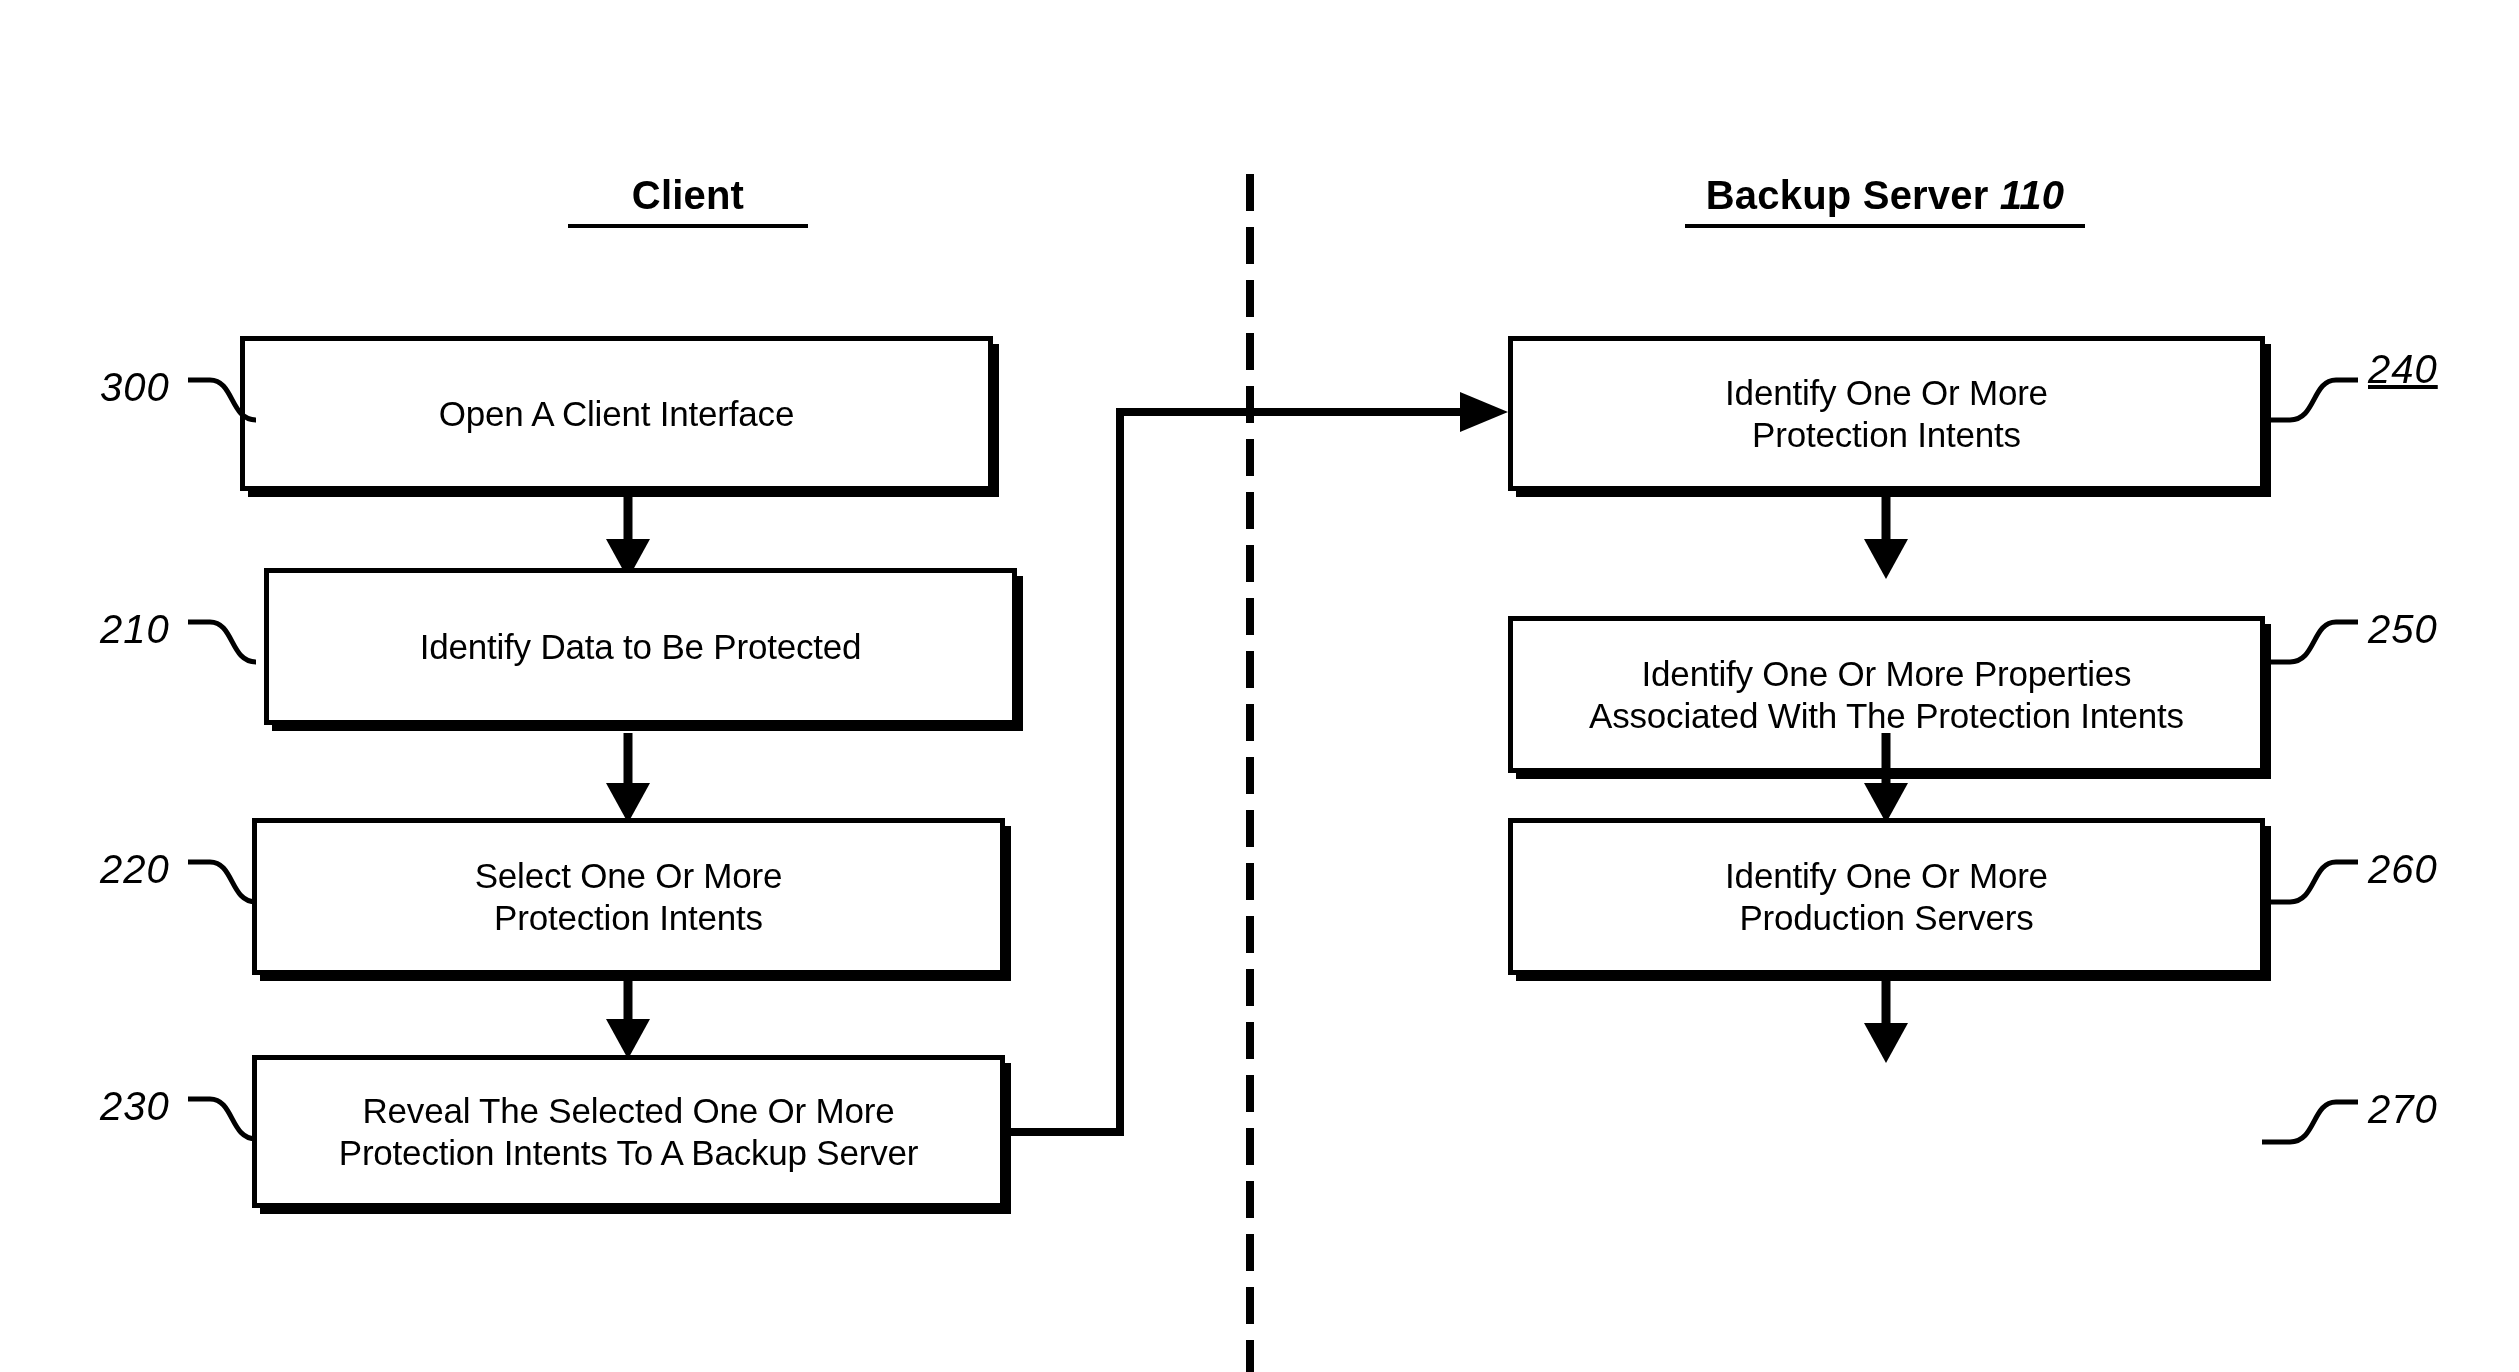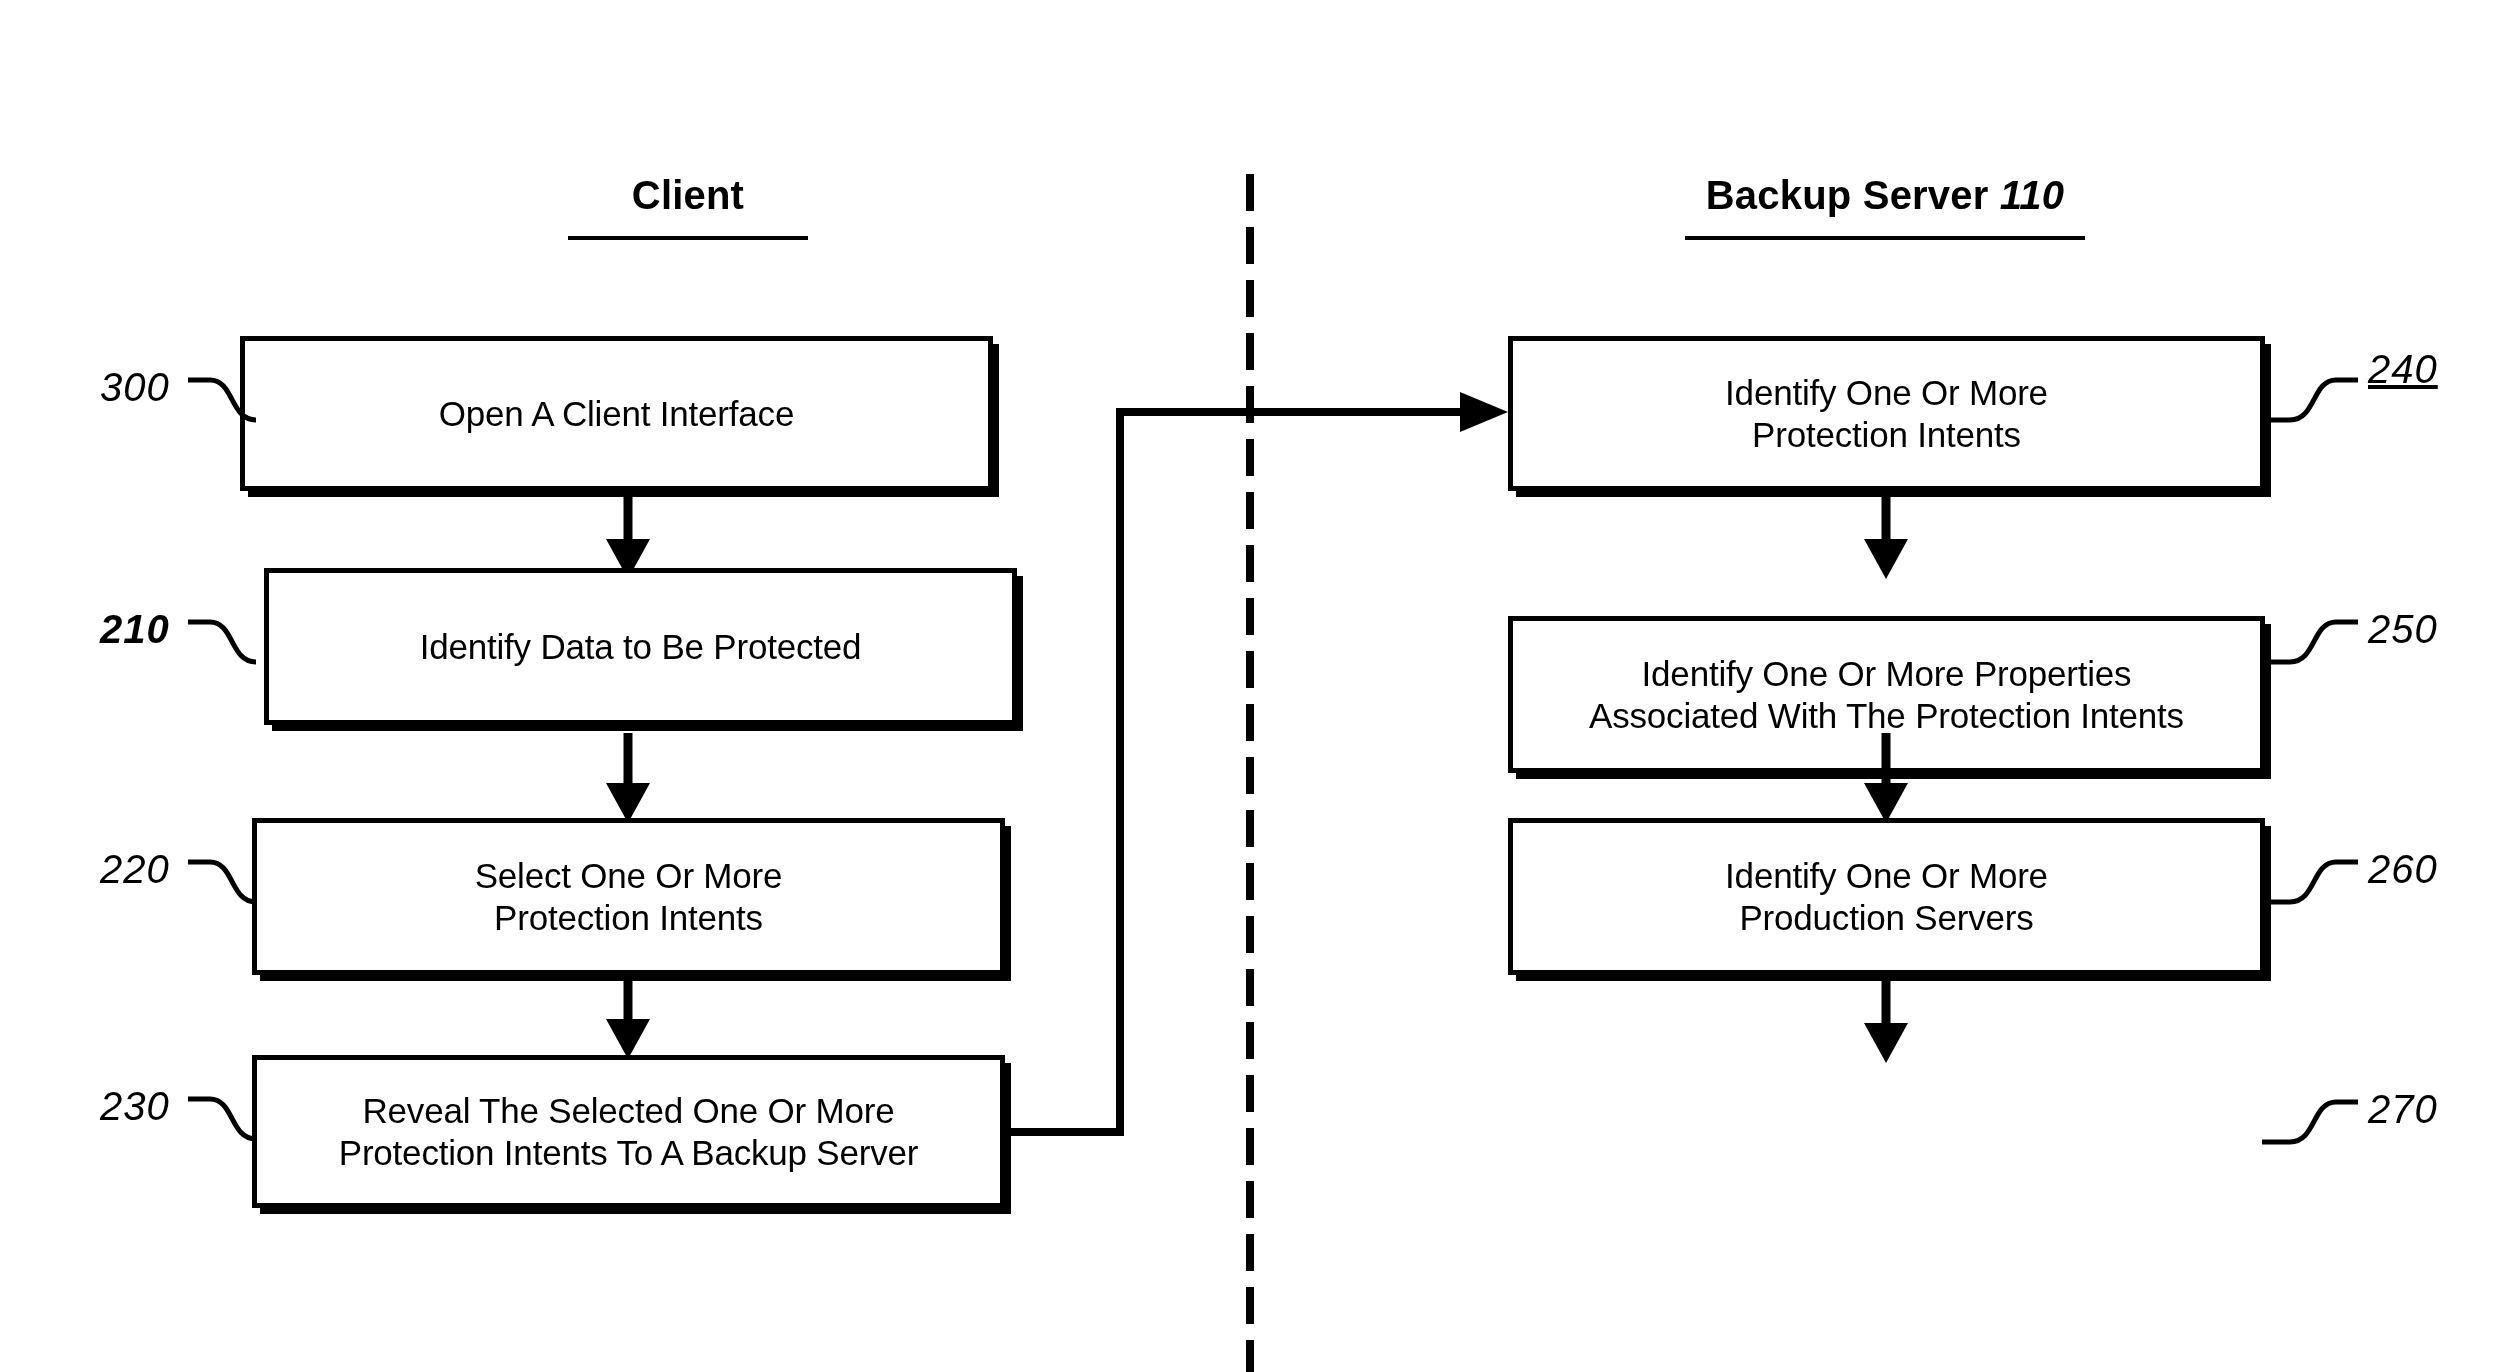--- a/index.html
+++ b/index.html
@@ -21,21 +21,21 @@
   }
   
   .col-heading {
     position: absolute;
     font-size: 40px;
     font-weight: bold;
     letter-spacing: 0.2px;
     white-space: nowrap;
     text-align: center;
     border-bottom: 4px solid #000;
-    padding-bottom: 20px;
+    padding-bottom: 8px;
     line-height: 1.05;
   }
   .col-heading .ref-ital {
     font-style: italic;
     font-weight: bold;
   }
   
   .pbox {
     position: absolute;
     background: #ffffff;
@@ -104,21 +104,21 @@
   </svg>
 
   <svg class="connector" style="left:598px; top:489px; width:60px; height:92px;" width="60" height="92" viewBox="0 0 60 92">
     <line x1="30" y1="0" x2="30" y2="58" stroke="#000" stroke-width="9"></line>
     <polygon points="8,50 52,50 30,90" fill="#000"></polygon>
   </svg>
 
   <div class="pbox" style="left:252px; top:568px; width:753px; height:157px;margin-left:12px;">
     <div class="ptext">Identify Data to Be Protected</div>
   </div>
-  <div class="refnum" style="left:100px; top:607px;font-weight:bold;">
+  <div class="refnum" style="left:100px; top:607px;">
     <span>210</span>
   </div>
   <svg class="leader" style="left:186px; top:614px; width:80px; height:60px;" width="80" height="60" viewBox="0 0 80 60">
     <path d="M2,8 L24,8 C48,8 44,48 70,48" fill="none" stroke="#000" stroke-width="5"></path>
   </svg>
 
   <svg class="connector" style="left:598px; top:733px; width:60px; height:92px;" width="60" height="92" viewBox="0 0 60 92">
     <line x1="30" y1="0" x2="30" y2="58" stroke="#000" stroke-width="9"></line>
     <polygon points="8,50 52,50 30,90" fill="#000"></polygon>
   </svg>

